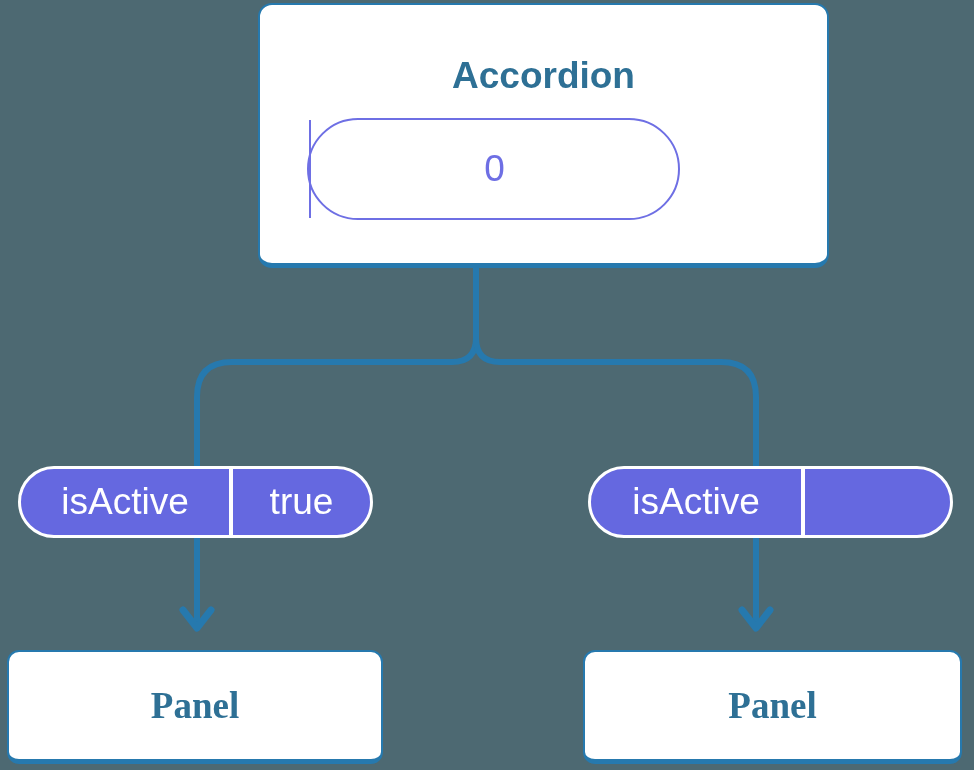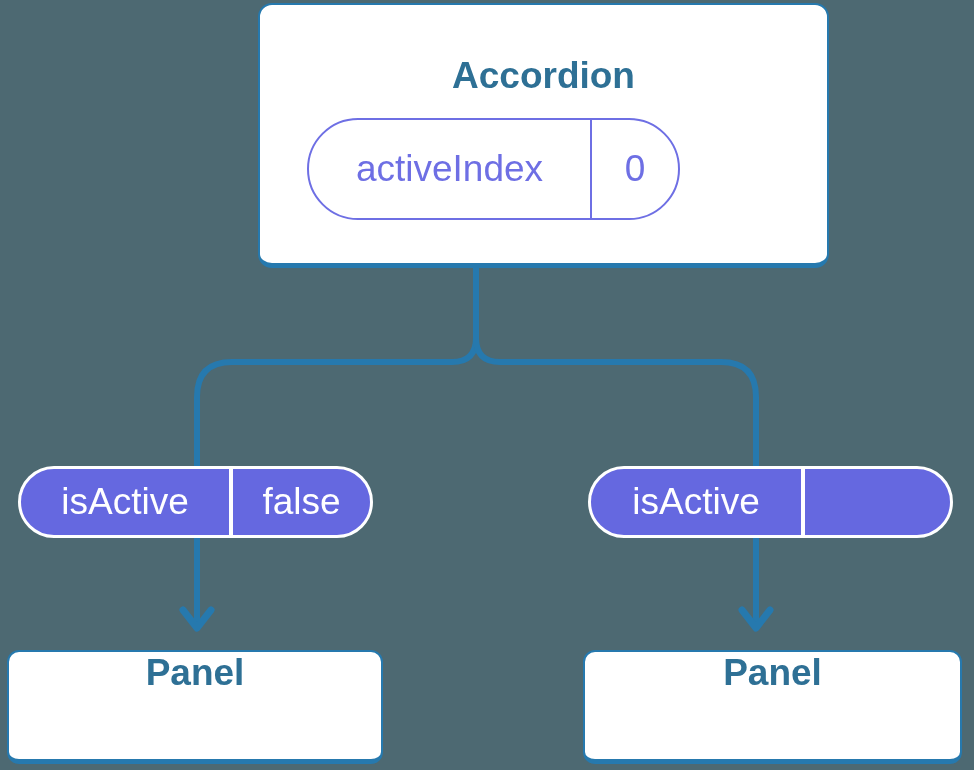--- a/index.html
+++ b/index.html
@@ -98,21 +98,21 @@
     background: var(--white);
   }
   .prop-pill .seg-value {
     flex: 1;
     display: flex; align-items: center; justify-content: center;
   }
   .panel-box {
     top: 650px;
     height: 114px;
     border-radius: 12px;
-    display: flex; justify-content: center;
+    display: flex; align-items: center; justify-content: center; font-family: Liberation Serif, serif;
   }
   .panel-box.left  { left: 7px;   width: 376px; }
   .panel-box.right { left: 583px; width: 379px; }
   .panel-box .panel-title {
     font-size: 37px;
     font-weight: 600;
     color: var(--heading);
   }
 </style>
 </head>
@@ -123,30 +123,29 @@
   <svg class="connectors" width="974" height="770" viewBox="0 0 974 770">
     <path d="M476 262 L476 338 Q476 362 452 362 L232 362 Q197 362 197 397 L197 624" fill="none" stroke="var(--line)" stroke-width="6"></path>
     <path d="M476 338 Q476 362 500 362 L721 362 Q756 362 756 397 L756 624" fill="none" stroke="var(--line)" stroke-width="6"></path>
     <path d="M183 610 L197 628 L211 610" fill="none" stroke="var(--line)" stroke-width="7" stroke-linecap="round" stroke-linejoin="round"></path>
     <path d="M742 610 L756 628 L770 610" fill="none" stroke="var(--line)" stroke-width="7" stroke-linecap="round" stroke-linejoin="round"></path>
   </svg>
 
   <div class="node-box accordion-box">
     <div class="node-title">Accordion</div>
     <div class="state-pill">
-      <div class="seg-name">activeIndex</div>
       <div class="divider"></div>
       <div class="seg-value">0</div>
     </div>
   </div>
 
   <div class="prop-pill left">
     <div class="seg-name">isActive</div>
     <div class="divider"></div>
-    <div class="seg-value">false</div>
+    <div class="seg-value">true</div>
   </div>
 
   <div class="prop-pill right">
     <div class="seg-name">isActive</div>
     <div class="divider"></div>
   </div>
 
   <div class="node-box panel-box left">
     <div class="panel-title">Panel</div>
   </div>

